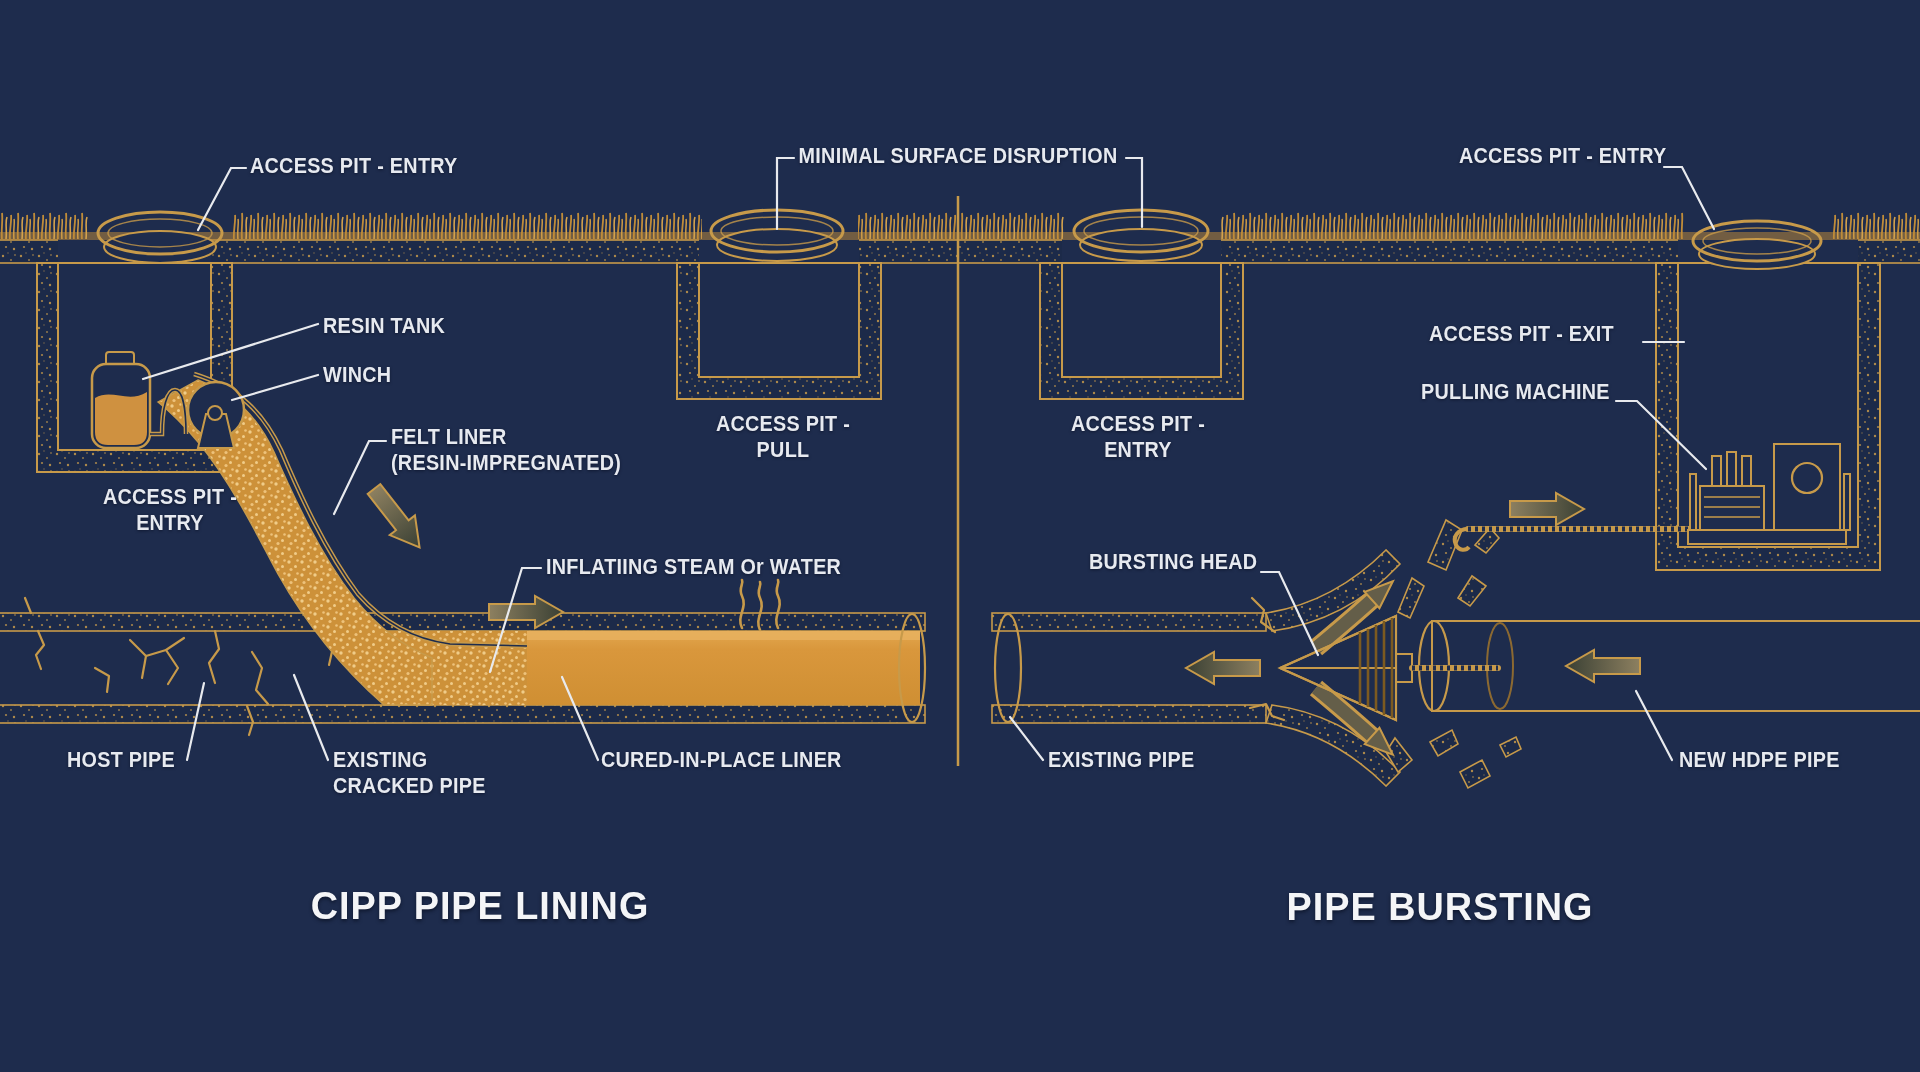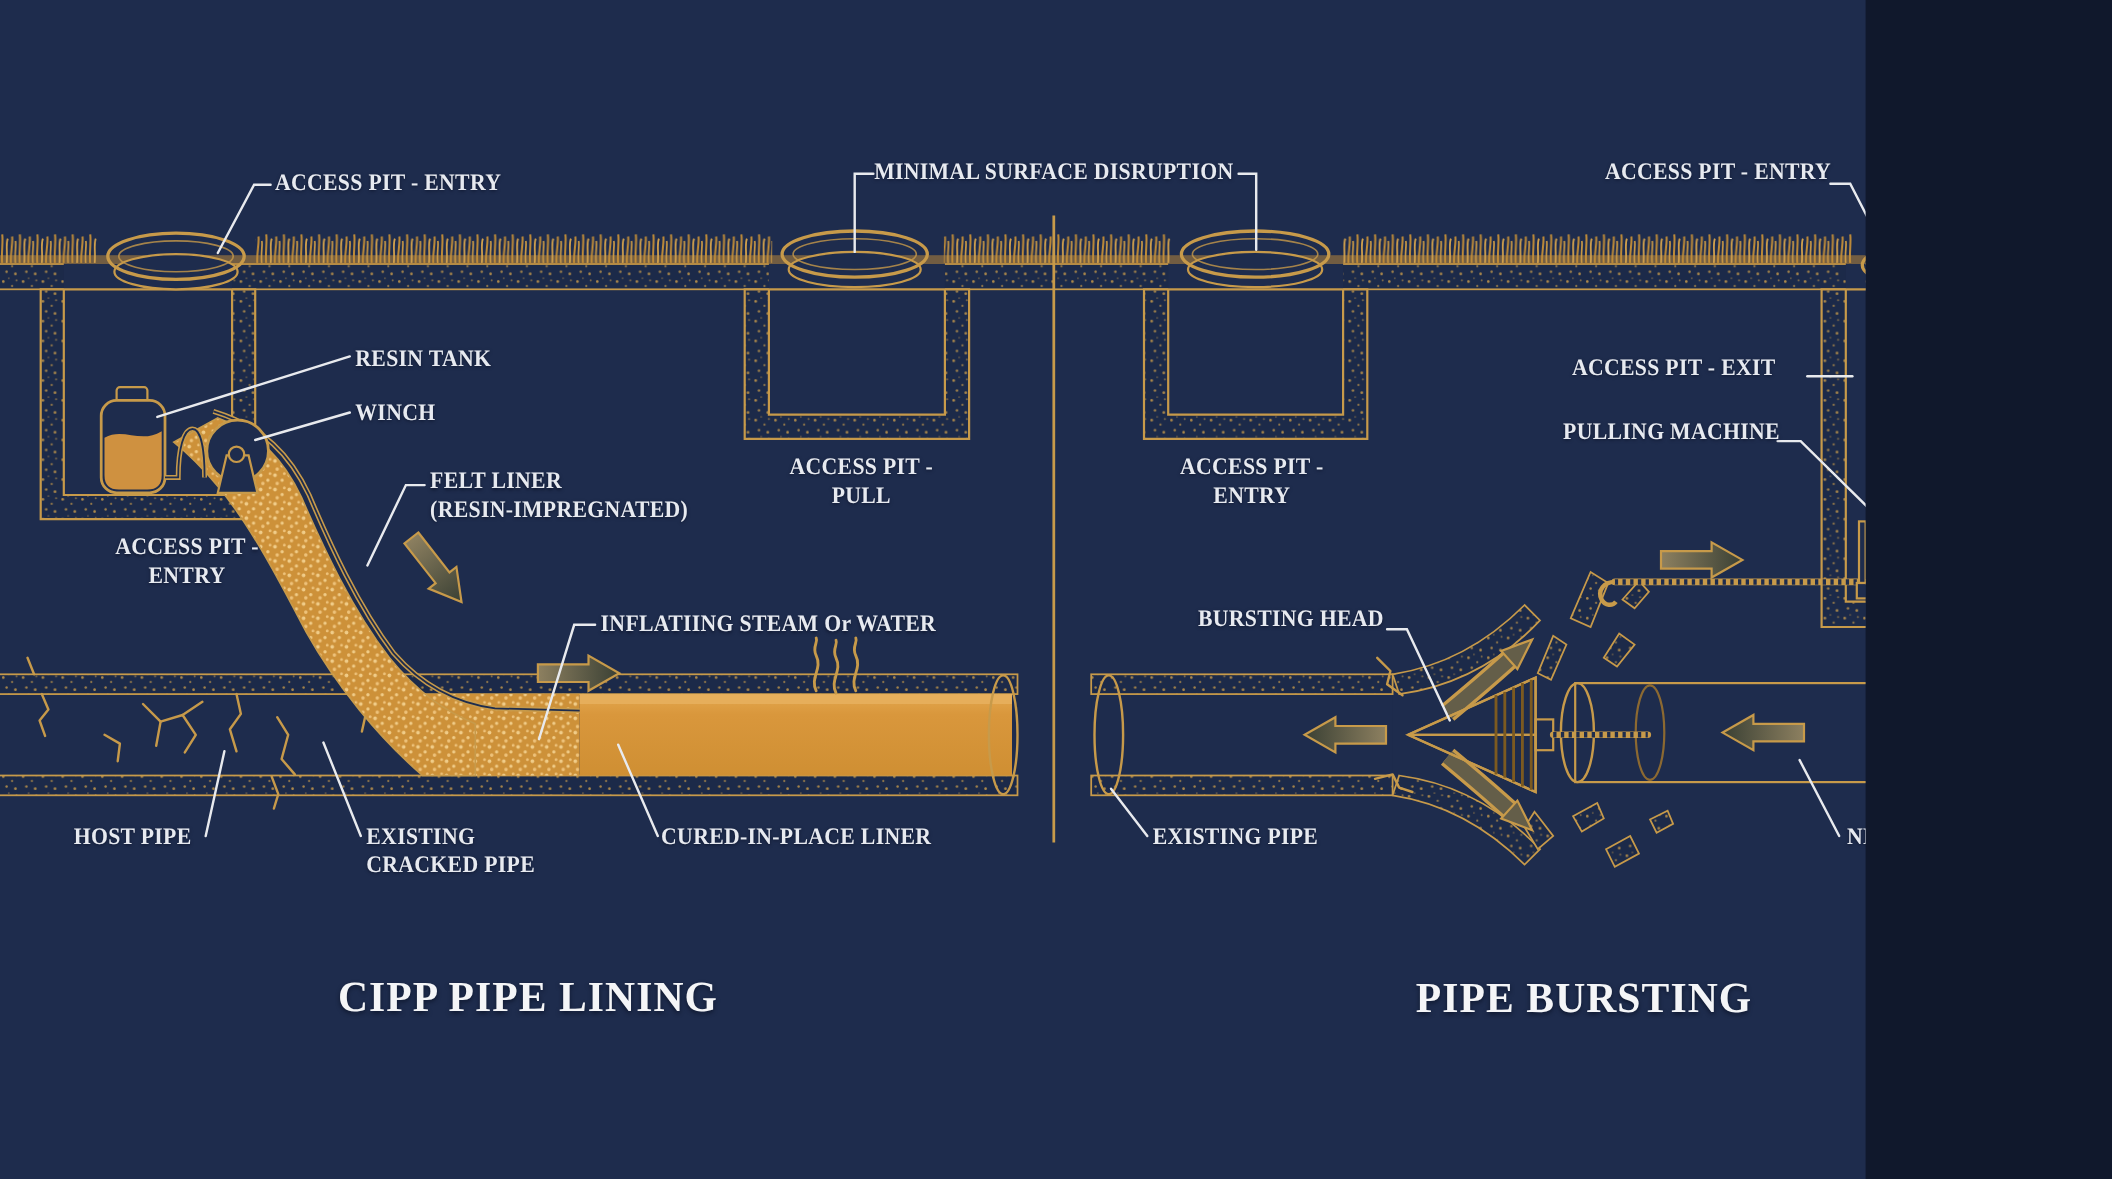--- a/index.html
+++ b/index.html
@@ -2,22 +2,22 @@
 <html style="--navy: #1e2c4d; --navy2: #1c2a49; --gold: #c79a4a; --goldlight: #dcae5e; --orange: #d2912f; --orangelight: #e3a74e; --orangebright: #e7b260; --conelight: #e2ab55; --conedark: #bc7f2c; --arrowdark: #645e49; --text: #e7eaf0; --title: #f4f5f7; --leader: #e8eaee; --liquid: #cf9140;"><head>
 <meta charset="utf-8">
 <style>
   :root{
     --navy:#1e2c4d; --navy2:#1c2a49; --gold:#c79a4a; --goldlight:#dcae5e;
     --orange:#d2912f; --orangelight:#e3a74e; --orangebright:#e7b260;
     --conelight:#e2ab55; --conedark:#bc7f2c; --arrowdark:#645e49;
     --text:#e7eaf0; --title:#f4f5f7; --leader:#e8eaee; --liquid:#cf9140;
   }
   html,body{margin:0;padding:0;background:#10182c;}
-  #stage{position:relative;width:1696px;height:1072px;background:var(--navy);
-         overflow:hidden;font-family:Liberation Serif, serif;}
+  #stage{position:relative;width:1920px;height:1072px;background:var(--navy);
+         overflow:hidden;font-family:Liberation Sans, sans-serif;}
   #art{position:absolute;left:0;top:0;}
   .lbl{position:absolute;color:var(--text);font-size:21.5px;font-weight:700;
        letter-spacing:.3px;white-space:nowrap;transform:scaleX(.92);
        transform-origin:left center;text-shadow:0 1px 3px rgba(5,10,25,.55);
        line-height:26px;}
   .lbl.center{text-align:center;transform:scaleX(.92);transform-origin:center;}
   .lbl.anchor-center{transform:translateX(-50%) scaleX(.92);transform-origin:center;}
   .title{position:absolute;color:var(--title);font-size:39px;font-weight:700;
          letter-spacing:1px;white-space:nowrap;transform:translateX(-50%) scaleX(.97);
          text-shadow:0 2px 4px rgba(5,10,25,.6);}

